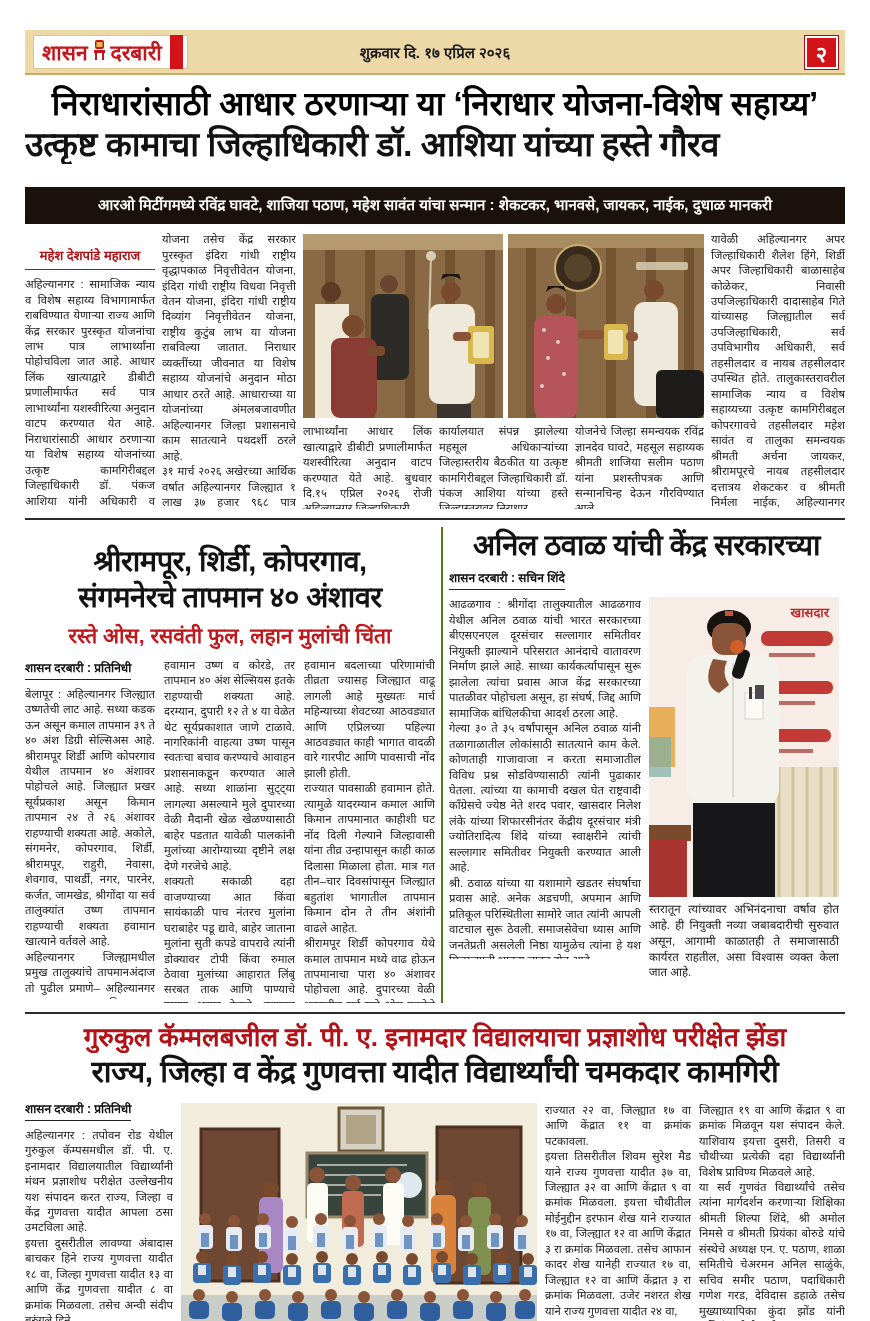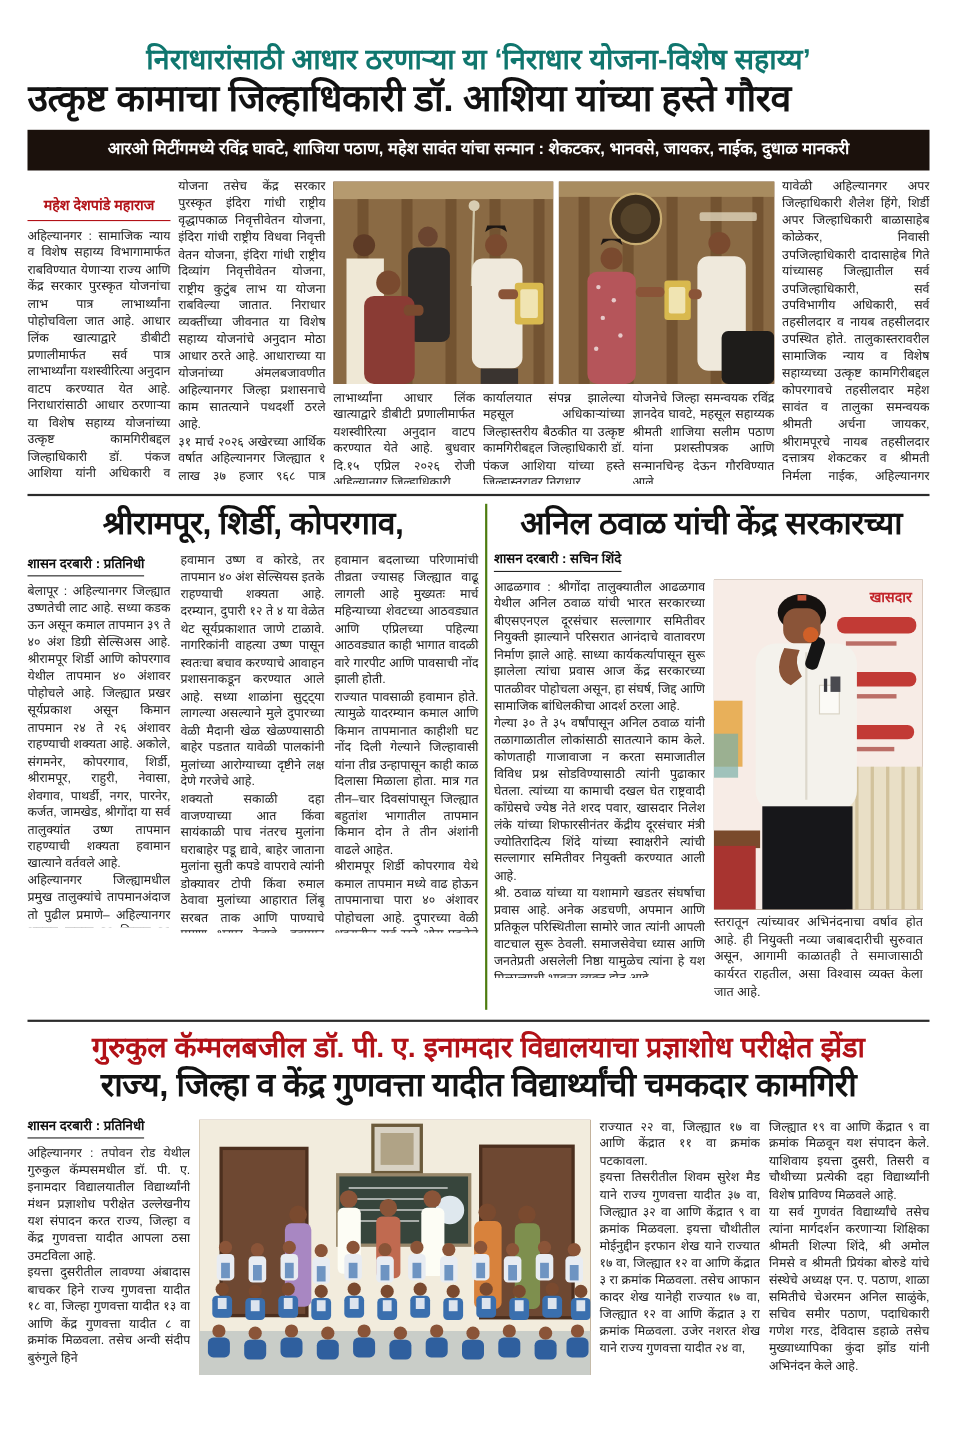--- a/index.html
+++ b/index.html
@@ -23,29 +23,29 @@
   .logo-bar { width:13px; height:34px; background:#d2131a; margin-left:4px; }
   .edition-date { font-size:15px; font-weight:bold; color:#1a1a1a; }
   .page-badge {
     position:absolute; right:6px; top:5px; width:35px; height:35px; background:#d2131a;
     border:1px solid #a50d12; box-shadow:inset 0 0 0 2px #ffffff;
     color:#ffffff; font-weight:bold; font-size:22px;
     display:flex; align-items:center; justify-content:center;
   }
   
   .kicker {
-    margin-top:9px; text-align:center; color:#0f766e; font-weight:bold;
-    font-size:26px; white-space:nowrap; overflow:hidden; line-height:1.2;
+    margin-top:9px; text-align:center; color:#000000; font-weight:bold;
+    font-size:33px; white-space:nowrap; overflow:hidden; line-height:1.2;
   }
   .lead-headline {
     text-align:left; color:#121212; font-weight:bold; font-size:34px;
     white-space:nowrap; overflow:hidden; line-height:1.2; letter-spacing:-0.5px;
   }
   .strap {
-    margin-top:7px; background:#1b110c; color:#ffffff; font-weight:bold;
+    margin-top:23px; background:#1b110c; color:#ffffff; font-weight:bold;
     font-size:15px; text-align:center; padding:9px 4px; line-height:1.25;
   }
   
   .newsrow { display:flex; gap:7px; }
   .newscol {
     font-size:11.3px; line-height:1.37; text-align:justify; color:#1d1d1d;
     overflow:hidden; white-space:pre-line;
   }
   .byline-red {
     color:#b21117; font-weight:bold; font-size:13px; text-align:center;
@@ -55,21 +55,21 @@
   .byline-black {
     display:inline-block; color:#111; font-weight:bold; font-size:12px;
     border-bottom:1.3px solid #222; padding-bottom:3px; margin-bottom:7px;
     white-space:normal; text-align:left;
   }
   .divider { border:none; border-top:2.5px solid #2b2b2b; margin:9px 0 7px; }
   .photo { position:relative; overflow:hidden; background:#876543; flex:none; }
   .photo svg { display:block; }
   
   .mid-row { display:flex; }
-  .weather-art { width:410px; flex:none; }
+  .weather-art { width:410px; flex:none;margin-top:16px; }
   .appt-art { width:403px; flex:none; border-left:2px solid #4d7c0f; margin-left:6px; padding-left:6px; }
   .sub-headline {
     text-align:center; font-weight:bold; font-size:29px; color:#121212;
     white-space:nowrap; overflow:hidden; line-height:1.25; letter-spacing:-0.5px;
   }
   .weather-sub {
     margin-top:5px; text-align:center; color:#c0181c; font-weight:bold;
     font-size:21px; white-space:nowrap; overflow:hidden;
   }
   .banner-title {
@@ -83,20 +83,38 @@
   .school-headline {
     text-align:center; color:#121212; font-weight:bold; font-size:30px;
     white-space:nowrap; overflow:hidden; line-height:1.25; letter-spacing:-0.5px;
   }
 </style>
 </head>
 <body>
 
 <div class="page">
 
+  <div class="masthead">
+    <div class="logo-box">
+      <span class="logo-word">शासन</span>
+      <span>
+        <svg width="15" height="22" viewBox="0 0 15 22">
+          <rect x="3" y="1" width="9" height="9" rx="2" fill="#c4161c"></rect>
+          <rect x="4.5" y="3" width="6" height="5" fill="#e8b84a"></rect>
+          <rect x="2" y="11" width="11" height="3" fill="#c4161c"></rect>
+          <rect x="3" y="14" width="2" height="7" fill="#c4161c"></rect>
+          <rect x="10" y="14" width="2" height="7" fill="#c4161c"></rect>
+        </svg>
+      </span>
+      <span class="logo-word">दरबारी</span>
+      <span class="logo-bar"></span>
+    </div>
+    <div class="edition-date">शुक्रवार दि. १७ एप्रिल २०२६</div>
+    <div class="page-badge">२</div>
+  </div>
 
   <div>
     <div class="kicker">निराधारांसाठी आधार ठरणाऱ्या या ‘निराधार योजना-विशेष सहाय्य’</div>
     <div class="lead-headline">उत्कृष्ट कामाचा जिल्हाधिकारी डॉ. आशिया यांच्या हस्ते गौरव</div>
     <div class="strap">आरओ मिटींगमध्ये रविंद्र घावटे, शाजिया पठाण, महेश सावंत यांचा सन्मान : शेकटकर, भानवसे, जायकर, नाईक, दुधाळ मानकरी</div>
 
     <div class="newsrow" style="margin-top:8px; height:277px;align-items:flex-end;">
       <div style="width:130px; flex:none;">
         <div class="byline-red">महेश देशपांडे महाराज</div>
         <div class="newscol" style="height:232px;">अहिल्यानगर : सामाजिक न्याय व विशेष सहाय्य विभागामार्फत राबविण्यात येणाऱ्या राज्य आणि केंद्र सरकार पुरस्कृत योजनांचा लाभ पात्र लाभार्थ्यांना पोहोचविला जात आहे. आधार लिंक खात्याद्वारे डीबीटी प्रणालीमार्फत सर्व पात्र लाभार्थ्यांना यशस्वीरित्या अनुदान वाटप करण्यात येत आहे. निराधारांसाठी आधार ठरणाऱ्या या विशेष सहाय्य योजनांच्या उत्कृष्ट कामगिरीबद्दल जिल्हाधिकारी डॉ. पंकज आशिया यांनी अधिकारी व कर्मचाऱ्यांचा गौरव केला आहे.
@@ -180,20 +198,22 @@
       <div class="newscol" style="width:134px; flex:none; height:277px;">यावेळी अहिल्यानगर अपर जिल्हाधिकारी शैलेश हिंगे, शिर्डी अपर जिल्हाधिकारी बाळासाहेब कोळेकर, निवासी उपजिल्हाधिकारी दादासाहेब गिते यांच्यासह जिल्ह्यातील सर्व उपजिल्हाधिकारी, सर्व उपविभागीय अधिकारी, सर्व तहसीलदार व नायब तहसीलदार उपस्थित होते. तालुकास्तरावरील सामाजिक न्याय व विशेष सहाय्यच्या उत्कृष्ट कामगिरीबद्दल कोपरगावचे तहसीलदार महेश सावंत व तालुका समन्वयक श्रीमती अर्चना जायकर, श्रीरामपूरचे नायब तहसीलदार दत्तात्रय शेकटकर व श्रीमती निर्मला नाईक, अहिल्यानगर तहसीलचे नायब तहसीलदार गणेश भानवसे व तालुका समन्वयक श्रीमती वैष्णवी दुधाळ यांचा देखील सन्मान करण्यात आला आहे.</div>
     </div>
   </div>
 
   <hr class="divider">
 
   <div class="mid-row">
 
     <div class="weather-art">
       <div class="sub-headline">श्रीरामपूर, शिर्डी, कोपरगाव,</div>
+      <div class="sub-headline">संगमनेरचे तापमान ४० अंशावर</div>
+      <div class="weather-sub">रस्ते ओस, रसवंती फुल, लहान मुलांची चिंता</div>
       <div class="newsrow" style="margin-top:9px; gap:9px;">
         <div style="width:130px; flex:none;">
           <span class="byline-black">शासन दरबारी : प्रतिनिधी</span>
           <div class="newscol" style="height:312px;">बेलापूर : अहिल्यानगर जिल्ह्यात उष्णतेची लाट आहे. सध्या कडक ऊन असून कमाल तापमान ३९ ते ४० अंश डिग्री सेल्सिअस आहे. श्रीरामपूर शिर्डी आणि कोपरगाव येथील तापमान ४० अंशावर पोहोचले आहे. जिल्ह्यात प्रखर सूर्यप्रकाश असून किमान तापमान २४ ते २६ अंशावर राहण्याची शक्यता आहे. अकोले, संगमनेर, कोपरगाव, शिर्डी, श्रीरामपूर, राहुरी, नेवासा, शेवगाव, पाथर्डी, नगर, पारनेर, कर्जत, जामखेड, श्रीगोंदा या सर्व तालुक्यांत उष्ण तापमान राहण्याची शक्यता हवामान खात्याने वर्तवले आहे.
 अहिल्यानगर जिल्ह्यामधील प्रमुख तालुक्यांचे तापमानअंदाज तो पुढील प्रमाणे– अहिल्यानगर शहरात कमाल ३९ किमान २६ अंश सेल्सिअस, अकोले आणि पारनेर तालुक्यात इतर भागांच्या तुलनेत थोडे कमी म्हणजे ३७–३८ अंश सेल्सिअस राहण्याची शक्यता असून बासह उकाडा राहील.
 कर्जत जामखेड तालुक्यात</div>
         </div>
         <div class="newscol" style="width:131px; flex:none; height:345px;">हवामान उष्ण व कोरडे, तर तापमान ४० अंश सेल्सियस इतके राहण्याची शक्यता आहे. दरम्यान, दुपारी १२ ते ४ या वेळेत थेट सूर्यप्रकाशात जाणे टाळावे. नागरिकांनी वाहत्या उष्ण पासून स्वतःचा बचाव करण्याचे आवाहन प्रशासनाकडून करण्यात आले आहे. सध्या शाळांना सुट्ट्या लागल्या असल्याने मुले दुपारच्या वेळी मैदानी खेळ खेळण्यासाठी बाहेर पडतात यावेळी पालकांनी मुलांच्या आरोग्याच्या दृष्टीने लक्ष देणे गरजेचे आहे.
 शक्यतो सकाळी दहा वाजण्याच्या आत किंवा सायंकाळी पाच नंतरच मुलांना घराबाहेर पडू द्यावे, बाहेर जाताना मुलांना सुती कपडे वापरावे त्यांनी डोक्यावर टोपी किंवा रुमाल ठेवावा मुलांच्या आहारात लिंबू सरबत ताक आणि पाण्याचे प्रमाण भरपूर ठेवावे. हवामान विभागाने दिलेल्या या इशाऱ्यामुळे नागरिकांनी दुपारच्या वेळी विनाकारण घराबाहेर पडणे टाळावे आणि प्रशासनाने दिलेल्या सूचनांचे पालन करावे असे आवाहन करण्यात आले आहे.</div>
         <div class="newscol" style="width:131px; flex:none; height:345px;">हवामान बदलाच्या परिणामांची तीव्रता ज्यासह जिल्ह्यात वाढू लागली आहे मुख्यतः मार्च महिन्याच्या शेवटच्या आठवड्यात आणि एप्रिलच्या पहिल्या आठवड्यात काही भागात वादळी वारे गारपीट आणि पावसाची नोंद झाली होती.

